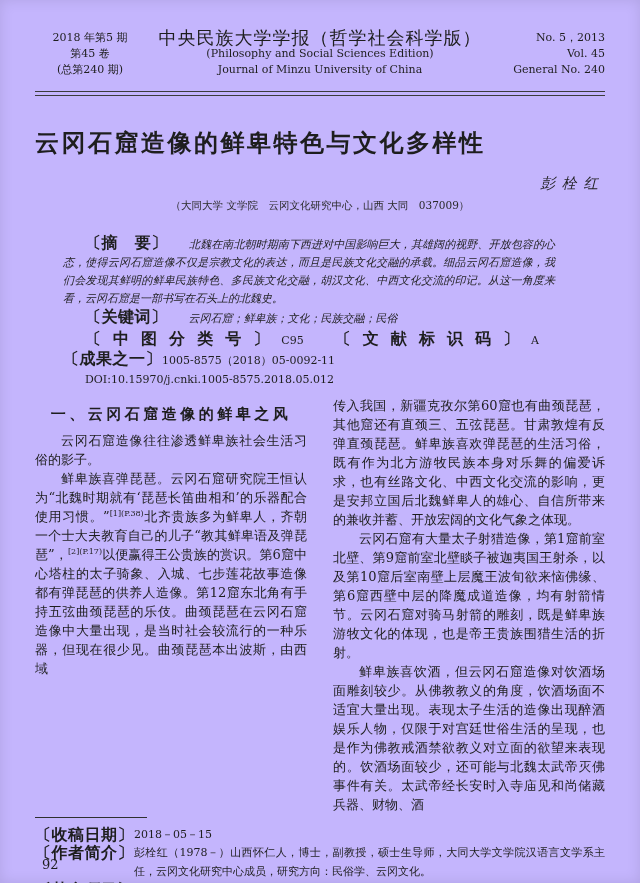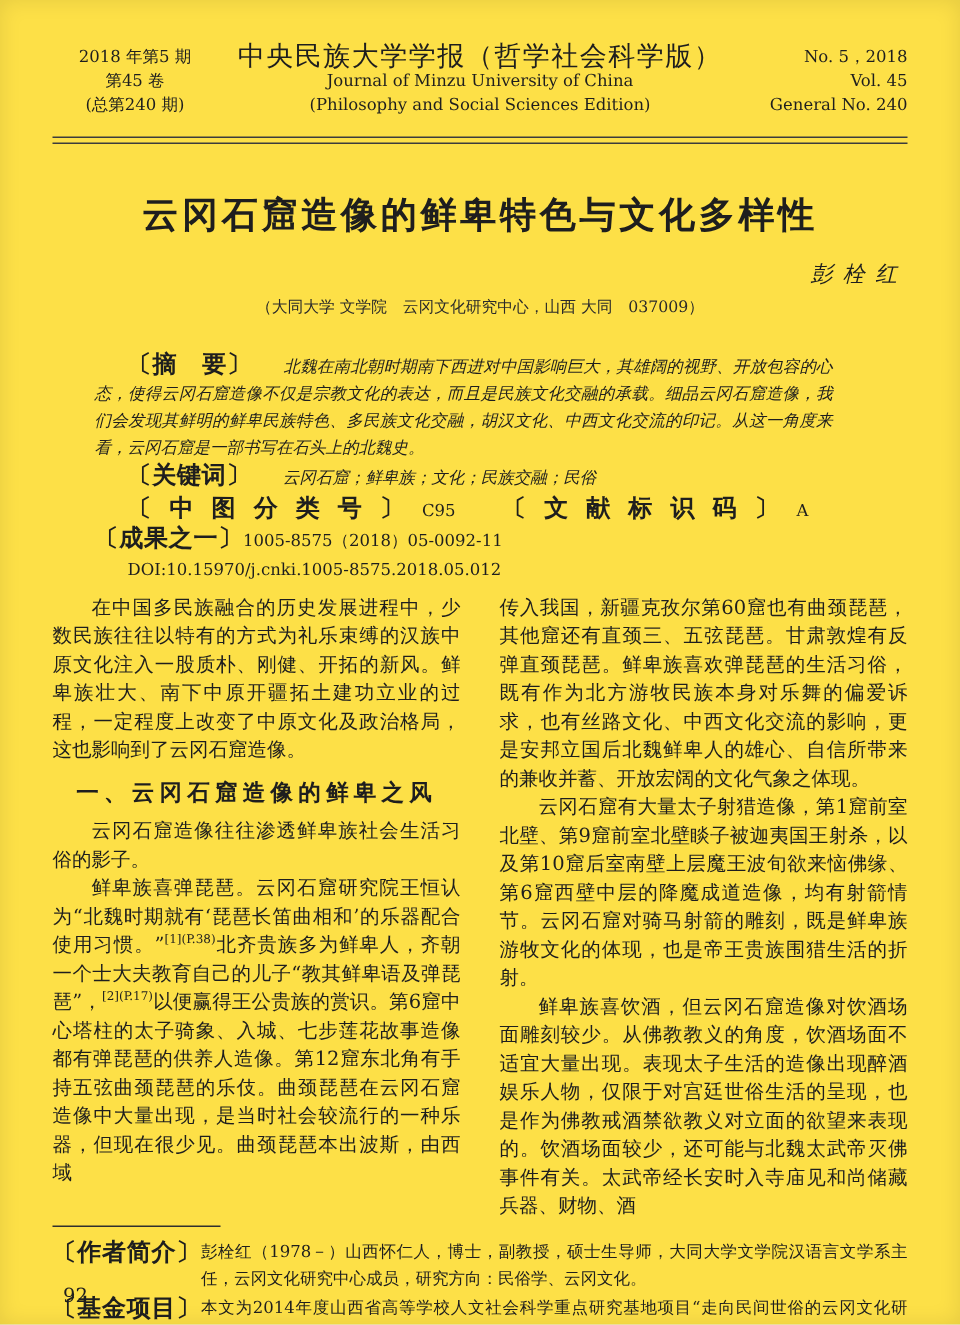--- a/index.html
+++ b/index.html
@@ -1,32 +1,32 @@
 <!DOCTYPE html>
 <html><head>
 <meta charset="utf-8">
 <style>
   html,body { margin:0; padding:0; background:#e8e8e6; }
   .page {
     position:relative; width:640px; height:883px; margin:0 auto;
-    background:#fde047; color:#1e1e1e; overflow:hidden;
+    background:#c4b5fd; color:#1e1e1e; overflow:hidden;
     box-sizing:border-box; padding:30px 35px 0 35px;
     box-shadow: inset 0 0 14px rgba(0,0,0,0.10);
     font-family:"DejaVu Serif","Liberation Serif",serif;
   }
   
   .masthead { display:flex; justify-content:space-between; align-items:flex-start; font-size:11px; line-height:16px; }
   .mast-left { text-align:center; min-width:110px; }
   .mast-right { text-align:right; min-width:110px; }
   .mast-center { text-align:center; flex:1; }
   .jt-cn { font-size:18px; letter-spacing:1px; }
   .jt-en { font-size:11px; }
   .double-rule { margin-top:13px; height:3px; border-top:1.4px solid #3c3c3c; border-bottom:1.4px solid #3c3c3c; }
   
-  .title { margin:31px 0 0 0; text-align:center; font-size:24px; font-weight:bold; letter-spacing:2.5px; line-height:32px; }
+  .title { margin:31px 0 0 0; text-align:left; font-size:24px; font-weight:bold; letter-spacing:2.5px; line-height:32px; }
   .author { margin-top:14px; text-align:right; font-size:14.5px; font-style:italic; letter-spacing:7px; line-height:20px; }
   .affiliation { margin-top:5px; text-align:center; font-size:10.5px; line-height:15px; color:#2a2a2a; }
   
   .meta { margin:21px 50px 0 28px; font-size:11px; line-height:18px; }
   .meta p { margin:0; text-indent:22px; text-align:justify; }
   .it { font-style:italic;margin-left:10px; }
   .lbl { font-family:"DejaVu Sans","Liberation Sans",sans-serif; font-weight:bold; font-style:normal; font-size:16px; letter-spacing:0.5px; }
   .clc-line { margin-top:2px !important; }
   .clc-line .pair { margin-right:16px; white-space:nowrap; }
   .doi-line { margin-top:1px !important; }
@@ -51,25 +51,25 @@
 <div class="page">
 
   <header class="masthead">
     <div class="mast-left">
       <div>2018 年第5 期</div>
       <div>第45 卷</div>
       <div>(总第240 期)</div>
     </div>
     <div class="mast-center">
       <div class="jt-cn">中央民族大学学报（哲学社会科学版）</div>
+      <div class="jt-en">(Philosophy and Social Sciences Edition)</div>
       <div class="jt-en">Journal of Minzu University of China</div>
-      <div class="jt-en">(Philosophy and Social Sciences Edition)</div>
     </div>
     <div class="mast-right">
-      <div>No. 5，2018</div>
+      <div>No. 5，2013</div>
       <div>Vol. 45</div>
       <div>General No. 240</div>
     </div>
   </header>
 
   <div class="double-rule"></div>
 
   <h1 class="title">云冈石窟造像的鲜卑特色与文化多样性</h1>
   <div class="author">彭栓红</div>
   <div class="affiliation">（大同大学 文学院　云冈文化研究中心，山西 大同　037009）</div>
@@ -80,35 +80,38 @@
     <p class="clc-line">
       <span class="pair"><span class="lbl">〔中图分类号〕</span><span>C95</span></span>
       <span class="pair"><span class="lbl">〔文献标识码〕</span><span>A</span></span>
       <span class="pair"><span class="lbl">〔成果之一〕</span><span>1005-8575（2018）05-0092-11</span></span>
     </p>
     <p class="doi-line">DOI:10.15970/j.cnki.1005-8575.2018.05.012</p>
   </div>
 
   <main class="columns">
     <div class="col" id="col-left">
-        <p class="indent">在中国多民族融合的历史发展进程中，少数民族往往以特有的方式为礼乐束缚的汉族中原文化注入一股质朴、刚健、开拓的新风。鲜卑族壮大、南下中原开疆拓土建功立业的过程，一定程度上改变了中原文化及政治格局，这也影响到了云冈石窟造像。</p>
         <p class="sec-heading">一、云冈石窟造像的鲜卑之风</p>
         <p class="indent">云冈石窟造像往往渗透鲜卑族社会生活习俗的影子。</p>
         <p class="indent">鲜卑族喜弹琵琶。云冈石窟研究院王恒认为“北魏时期就有‘琵琶长笛曲相和’的乐器配合使用习惯。”<sup>[1](P.38)</sup>北齐贵族多为鲜卑人，齐朝一个士大夫教育自己的儿子“教其鲜卑语及弹琵琶”，<sup>[2](P.17)</sup>以便赢得王公贵族的赏识。第6窟中心塔柱的太子骑象、入城、七步莲花故事造像都有弹琵琶的供养人造像。第12窟东北角有手持五弦曲颈琵琶的乐伎。曲颈琵琶在云冈石窟造像中大量出现，是当时社会较流行的一种乐器，但现在很少见。曲颈琵琶本出波斯，由西域</p>
       </div>
     <div class="col" id="col-right">
         <p class="">传入我国，新疆克孜尔第60窟也有曲颈琵琶，其他窟还有直颈三、五弦琵琶。甘肃敦煌有反弹直颈琵琶。鲜卑族喜欢弹琵琶的生活习俗，既有作为北方游牧民族本身对乐舞的偏爱诉求，也有丝路文化、中西文化交流的影响，更是安邦立国后北魏鲜卑人的雄心、自信所带来的兼收并蓄、开放宏阔的文化气象之体现。</p>
         <p class="indent">云冈石窟有大量太子射猎造像，第1窟前室北壁、第9窟前室北壁睒子被迦夷国王射杀，以及第10窟后室南壁上层魔王波旬欲来恼佛缘、第6窟西壁中层的降魔成道造像，均有射箭情节。云冈石窟对骑马射箭的雕刻，既是鲜卑族游牧文化的体现，也是帝王贵族围猎生活的折射。</p>
         <p class="indent">鲜卑族喜饮酒，但云冈石窟造像对饮酒场面雕刻较少。从佛教教义的角度，饮酒场面不适宜大量出现。表现太子生活的造像出现醉酒娱乐人物，仅限于对宫廷世俗生活的呈现，也是作为佛教戒酒禁欲教义对立面的欲望来表现的。饮酒场面较少，还可能与北魏太武帝灭佛事件有关。太武帝经长安时入寺庙见和尚储藏兵器、财物、酒</p>
       </div>
   </main>
 
   <div class="footnote-rule"></div>
   <footer class="footnotes" id="footnotes">
       <div class="fn-row">
+        <span class="fn-label lbl">〔收稿日期〕</span>
+        <div class="fn-text">2018－05－15</div>
+      </div>
+      <div class="fn-row">
         <span class="fn-label lbl">〔作者简介〕</span>
         <div class="fn-text">彭栓红（1978－）山西怀仁人，博士，副教授，硕士生导师，大同大学文学院汉语言文学系主任，云冈文化研究中心成员，研究方向：民俗学、云冈文化。</div>
       </div>
       <div class="fn-row">
         <span class="fn-label lbl">〔基金项目〕</span>
         <div class="fn-text">本文为2014年度山西省高等学校人文社会科学重点研究基地项目“走向民间世俗的云冈文化研究”（项目编号：2014339）成果之一。</div>
       </div>
     </footer>
 
   <div class="pageno">92</div>

